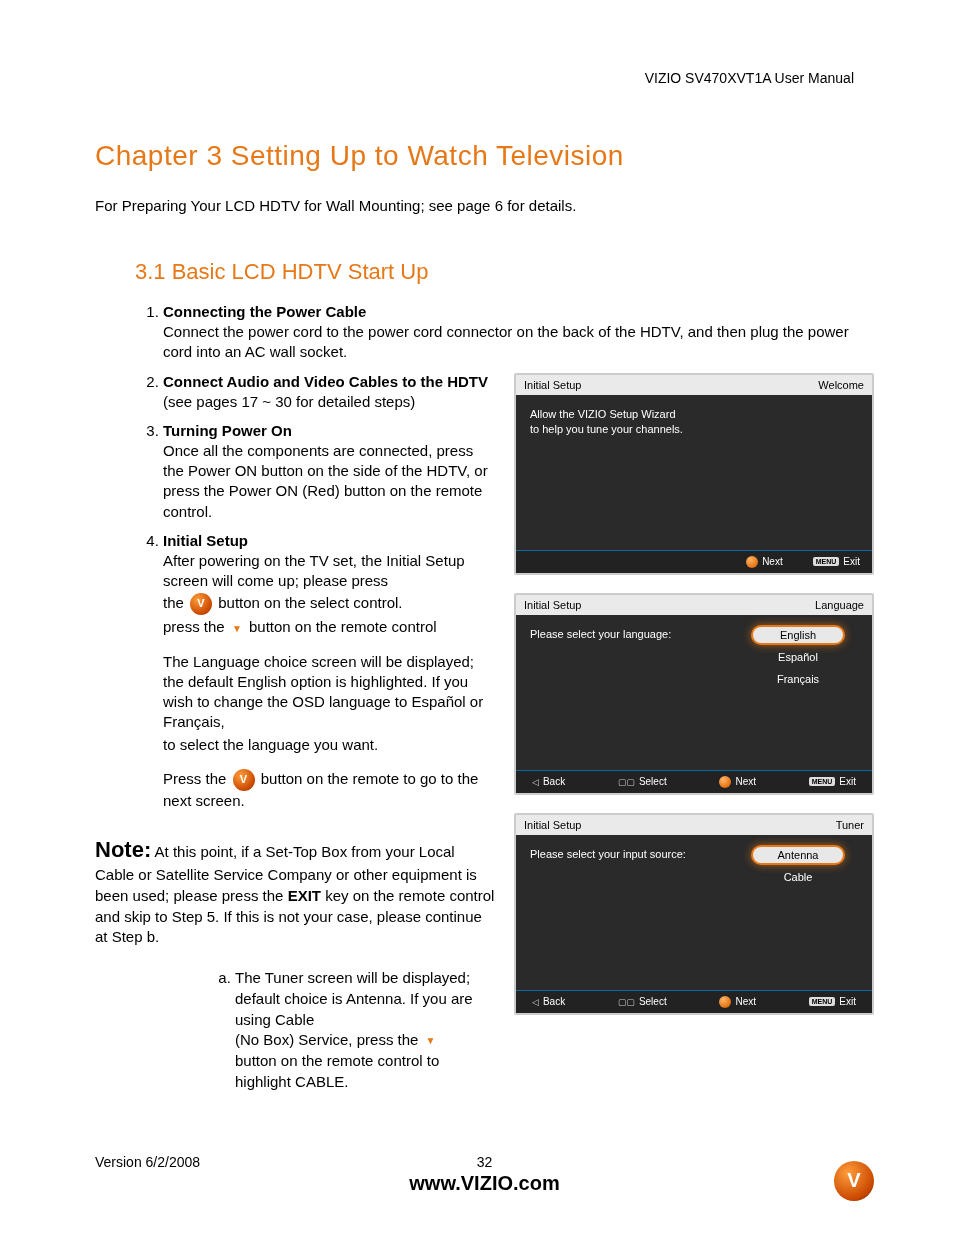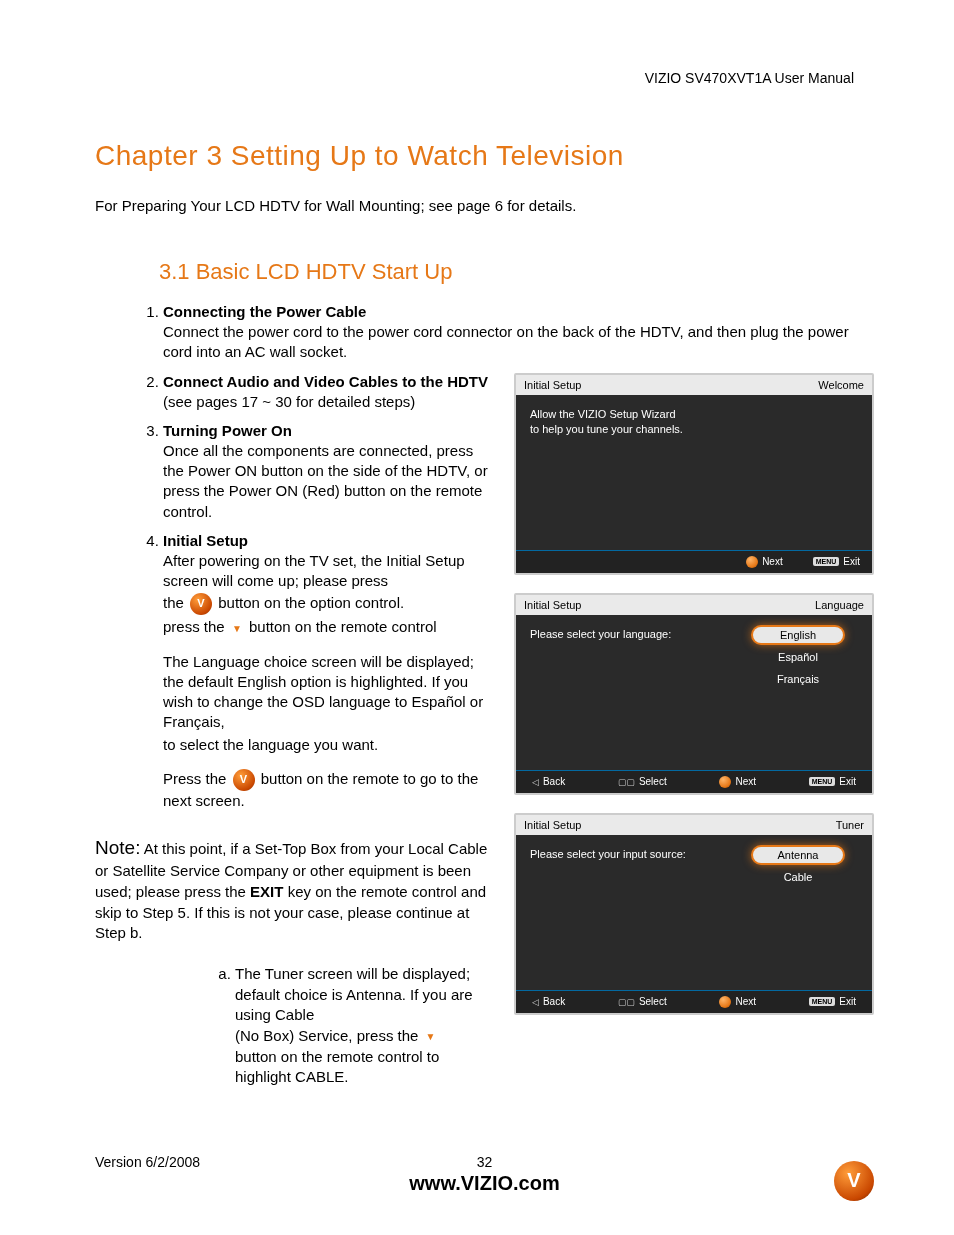--- a/index.html
+++ b/index.html
@@ -29,21 +29,21 @@
     font-weight: normal;
   }
   .intro-para {
     font-size: 15px;
     margin-bottom: 45px;
   }
   .section-title {
     font-family: "Trebuchet MS", Arial, sans-serif;
     color: #e67817;
     font-size: 22px;
-    margin-left: 64px;
+    margin-left: 40px;
     margin-bottom: 18px;
     font-weight: normal;
   }
   .content-row {
     display: flex;
     gap: 16px;
     align-items: flex-start;
   }
   .left-col { flex: 1; }
   .right-col { width: 360px; display: flex; flex-direction: column; gap: 18px; }
@@ -74,21 +74,21 @@
     display: inline-block;
     color: #e67817;
     font-size: 10px;
     vertical-align: middle;
     margin: 0 3px;
   }
   .note-block {
     margin-top: 24px;
     line-height: 1.38;
   }
-  .note-block .note-label { font-weight: normal; font-size: 19px; }
+  .note-block .note-label { font-weight: bold; font-size: 22px; }
   .sub-list { list-style: lower-alpha; padding-left: 140px; margin-top: 20px; }
   .sub-list li { line-height: 1.38; }
   
   .tv-panel {
     border: 2px solid #ccc;
     border-radius: 2px;
     background: #2a2a2a;
     overflow: hidden;
     font-size: 11px;
     color: #fff;
@@ -191,21 +191,21 @@
       <li>
         <span class="li-title">Turning Power On</span>
         <div class="li-body">Once all the components are connected, press the Power ON button on the side of the HDTV, or press the Power ON (Red) button on the remote control.</div>
       </li>
       <li>
         <span class="li-title">Initial Setup</span>
         <div class="li-body">After powering on the TV set, the Initial Setup screen will come up; please press</div>
         <div class="li-body">
           <span>the </span>
           <span class="inline-icon"></span>
-          <span> button on the option control.</span>
+          <span> button on the select control.</span>
         </div>
         <div class="li-body">
           <span>press the </span>
           <span class="down-triangle">▼</span>
           <span> button on the remote control</span>
         </div>
         <div class="li-body" style="margin-top:14px">The Language choice screen will be displayed; the default English option is highlighted.  If you wish to change the OSD language to Español or Français,</div>
         <div class="li-body">to select the language you want.</div>
         <div class="li-body" style="margin-top:14px">
           <span>Press the </span>

